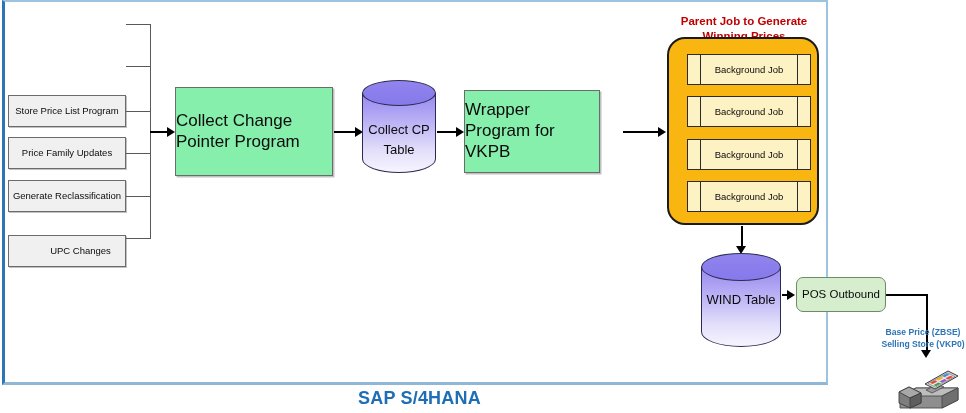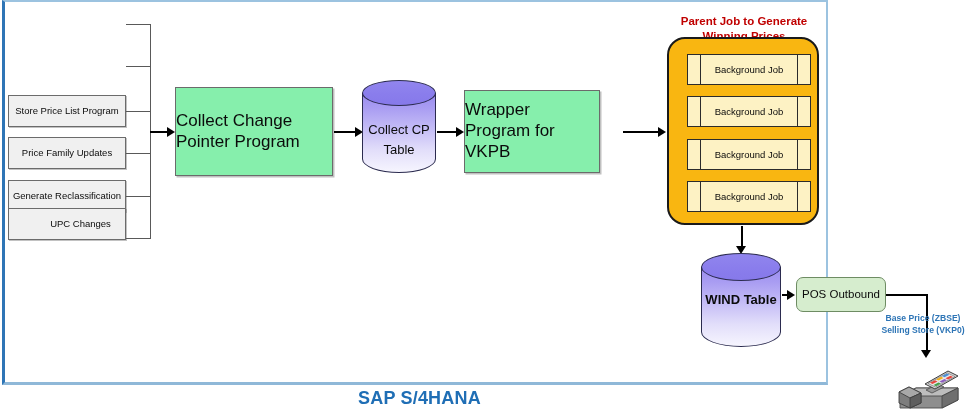--- a/index.html
+++ b/index.html
@@ -171,21 +171,21 @@
     justify-content: center;
     text-align: center;
     font-size: 11.5px;
     color: #0b0b0b;
     line-height: 1.25;
   }
 
   
   #price-labels {
     left: 879px;
-    top: 313px;
+    top: 327px;
     width: 88px;
     text-align: center;
     font-size: 8.6px;
     font-weight: bold;
     color: #2e75b6;
     line-height: 1.35;
     white-space: nowrap;
   }
 
   
@@ -221,21 +221,21 @@
 
   <div class="abs src-box" style="top:95px;">
       <span>Store Price List Program</span>
     </div>
   <div class="abs src-box" style="top:137px;">
       <span>Price Family Updates</span>
     </div>
   <div class="abs src-box" style="top:180px;">
       <span>Generate Reclassification</span>
     </div>
-  <div class="abs src-box" style="top:208px;padding-left:30px;">
+  <div class="abs src-box" style="top:235px;padding-left:30px;">
       <span>UPC Changes</span>
     </div>
 
   <div class="ln-h" style="left:126px; top:24px;  width:25px;"></div>
   <div class="ln-h" style="left:126px; top:66px;  width:25px;"></div>
   <div class="ln-h" style="left:126px; top:111px; width:25px;"></div>
   <div class="ln-h" style="left:126px; top:153px; width:25px;"></div>
   <div class="ln-h" style="left:126px; top:196px; width:25px;"></div>
   <div class="ln-h" style="left:126px; top:238px; width:25px;"></div>
   <div class="ln-v" style="left:150px; top:24px;  height:214px;"></div>
@@ -291,21 +291,21 @@
     <div class="rail rail-r"></div>
     <div class="bg-job-label">Background Job</div>
   </div>
 
   <div class="ar-v" style="left:741px; top:226px; height:22px;"></div>
   <div class="arrowhead-d" style="left:736px; top:246px;"></div>
 
   <div class="abs cyl" style="left:701px; top:253px; width:80px; height:104px;">
     <div class="cyl-body" style="top:14px; width:80px; height:80px; border-radius: 0 0 40px 40px / 0 0 15px 15px;"></div>
     <div class="cyl-top" style="top:0px; width:80px; height:28px;"></div>
-    <div class="cyl-text" style="top:37px;font-weight:bold;">WIND Table</div>
+    <div class="cyl-text" style="top:37px;">WIND Table</div>
   </div>
 
   <div class="ar-h" style="left:782px; top:294px; width:8px;"></div>
   <div class="arrowhead-r" style="left:787px; top:290px;"></div>
 
   <div class="abs" id="pos-outbound">
     <span>POS Outbound</span>
   </div>
 
   <div class="ar-h" style="left:886px; top:294px; width:42px;"></div>

